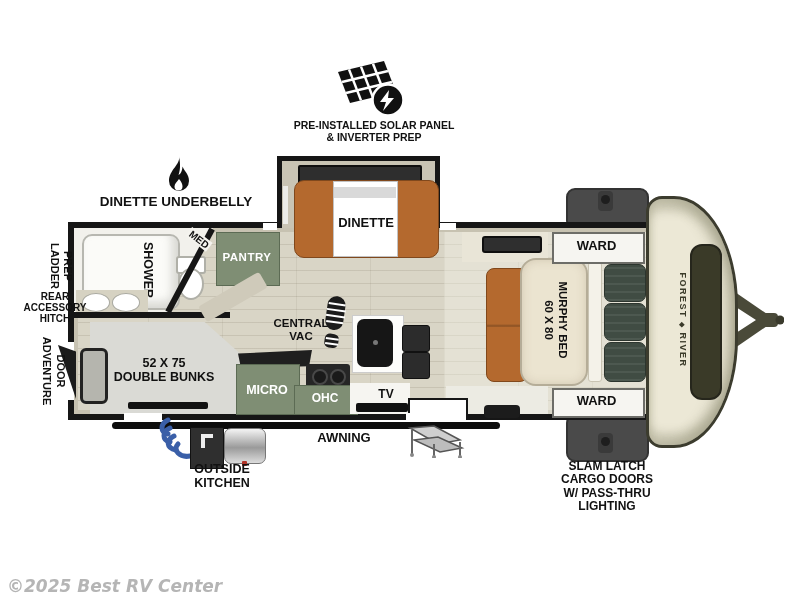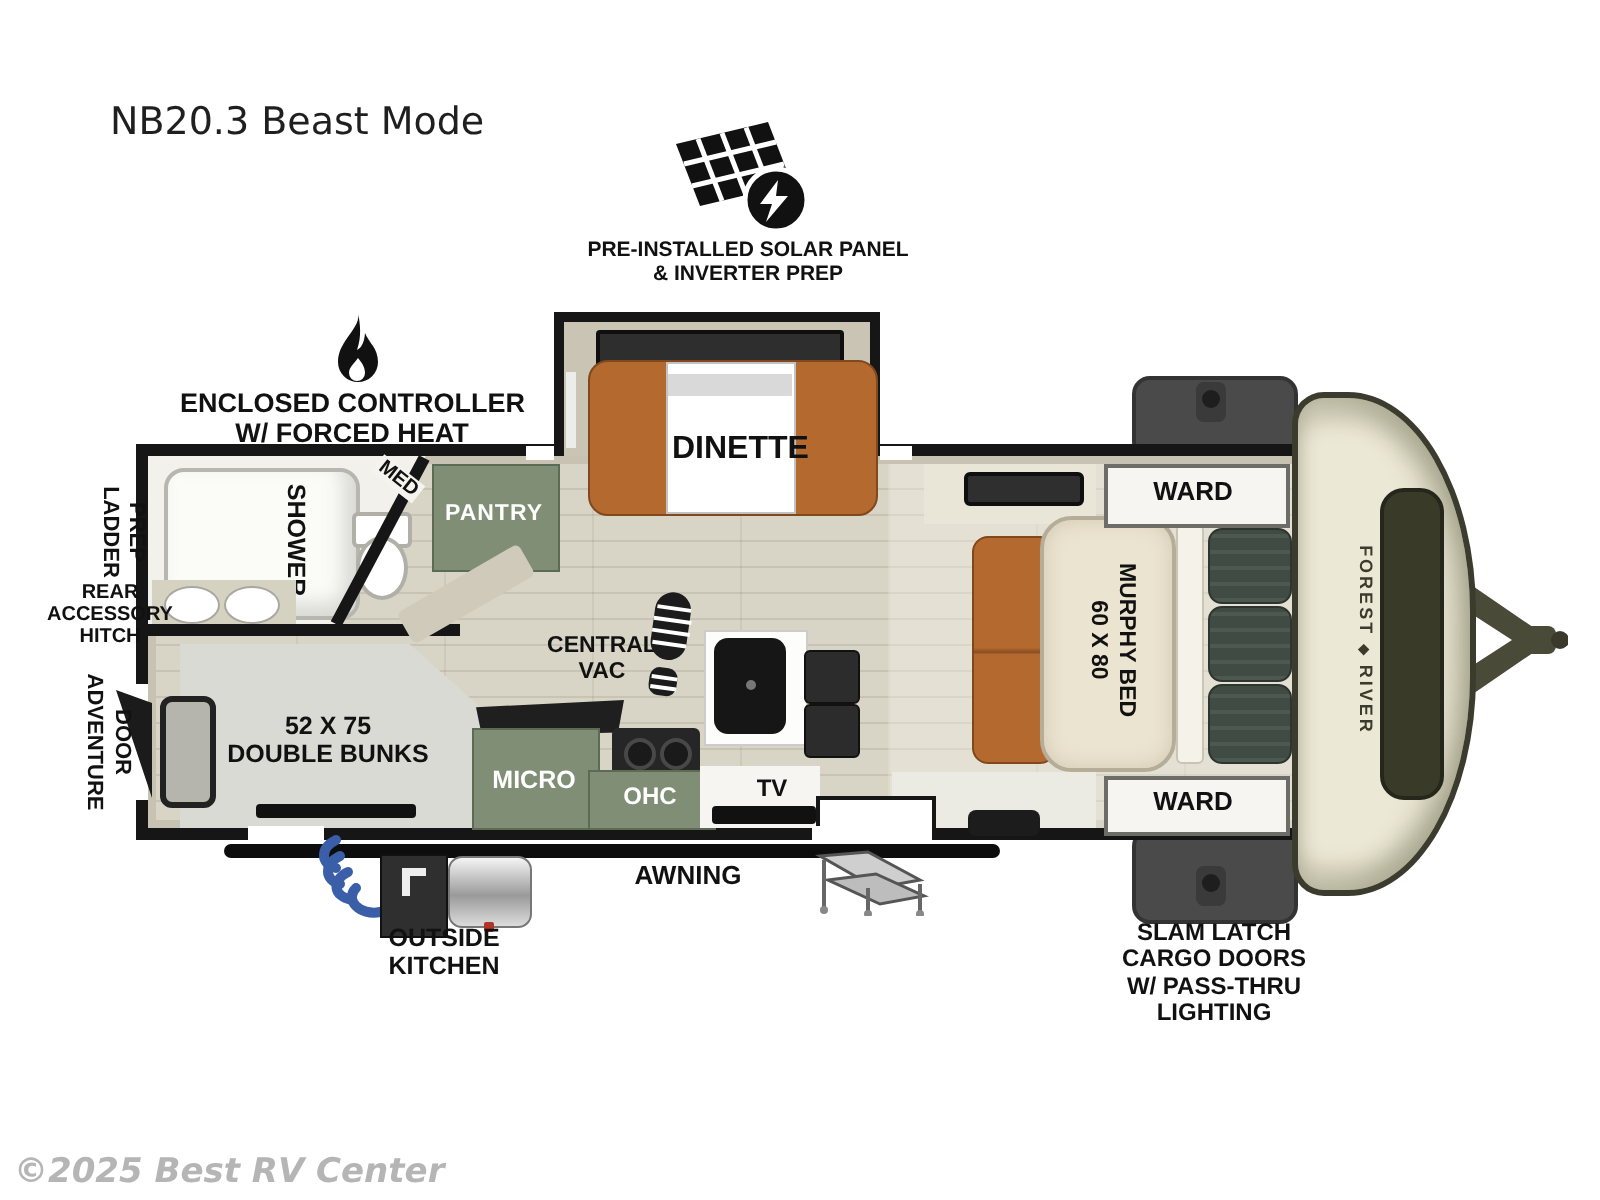--- a/index.html
+++ b/index.html
@@ -20,21 +20,20 @@
   .wall{background:#161616;}
   .whitebx{background:#f6f5f1;border:2px solid #6d6d68;}
   .cushion{background:#404c43;border:1px solid #2c352e;border-radius:7px;
      background-image:repeating-linear-gradient(0deg, rgba(255,255,255,.07) 0 2px, transparent 2px 8px);}
 </style>
 </head>
 <body>
 
 <div id="stage">
 
-  <div class="abs" style="left:55px;top:50px;font:400 19px 'DejaVu Sans',sans-serif;color:#1f1f1f;">NB20.3 Beast Mode</div>
 
   <svg class="abs" style="left:330px;top:56px;" width="86" height="64" viewBox="0 0 86 64">
     <polygon points="8,16 54,5 66,36 20,47" fill="#111"></polygon>
     <g stroke="#fff" stroke-width="2.5">
       <line x1="19" y1="13.4" x2="31" y2="44.4"></line>
         <line x1="31" y1="10.6" x2="43" y2="41.6"></line>
       <line x1="43" y1="7.8" x2="55" y2="38.8"></line>
       <line x1="12" y1="26" x2="58" y2="15"></line>
         <line x1="16" y1="37" x2="62" y2="26"></line>
     </g>
@@ -45,22 +44,21 @@
     <div>PRE-INSTALLED SOLAR PANEL</div>
     <div>&amp; INVERTER PREP</div>
   </div>
 
   <svg class="abs" style="left:162px;top:155px;" width="32" height="42" viewBox="0 0 32 42">
     <path fill="#111" d="M17,1 C19,9 7,15 7,26 a10,10 0 0 0 20,0 c0-7 -4.5-9.5 -6.5-14.5
       c-0.3,5 -2,7.5 -4,8.5 c2.5-7 1.5-13 0.5-19 Z"></path>
     <path fill="#fff" d="M17,24 c2.5,3 3.5,5 3.5,7.5 a4,4 0 0 1 -8,0 c0-3 2.5-4.5 4.5-7.5 Z"></path>
   </svg>
   <div class="lbl" style="left:90px;top:194px;width:172px;font-size:13.5px;">
-    <div>ENCLOSED CONTROLLER</div>
-    <div>W/ FORCED HEAT</div>
+    <div>DINETTE UNDERBELLY</div>
   </div>
 
   <div class="abs" style="left:566px;top:188px;width:79px;height:38px;background:#4a4a4a;border:2px solid #333;border-radius:9px;"></div>
   <div class="abs" style="left:598px;top:191px;width:15px;height:20px;background:#3a3a3a;border-radius:4px;"></div>
   <div class="abs" style="left:601px;top:195px;width:9px;height:9px;background:#1e1e1e;border-radius:50%;"></div>
 
   <div class="abs" style="left:566px;top:414px;width:79px;height:44px;background:#4a4a4a;border:2px solid #333;border-radius:9px;"></div>
   <div class="abs" style="left:598px;top:433px;width:15px;height:20px;background:#3a3a3a;border-radius:4px;"></div>
   <div class="abs" style="left:601px;top:437px;width:9px;height:9px;background:#1e1e1e;border-radius:50%;"></div>
 
@@ -81,21 +79,21 @@
   <div class="abs" style="left:482px;top:236px;width:56px;height:13px;background:#2f2f2f;border:2px solid #0f0f0f;border-radius:3px;"></div>
 
   <div class="abs" style="left:277px;top:156px;width:163px;height:72px;border:5px solid #161616;border-bottom:none;
               box-sizing:border-box;background:#c9c4b4;"></div>
   <div class="abs" style="left:298px;top:165px;width:120px;height:15px;background:#2e2e2e;border:2px solid #0f0f0f;border-radius:2px;"></div>
   <div class="abs" style="left:283px;top:186px;width:5px;height:38px;background:#ececе8;background:#ecece8;"></div>
   <div class="abs" style="left:429px;top:186px;width:5px;height:38px;background:#ecece8;"></div>
   <div class="abs" style="left:294px;top:180px;width:143px;height:76px;background:#b4692e;border:1px solid #80481c;border-radius:10px;"></div>
   <div class="abs" style="left:333px;top:181px;width:63px;height:74px;background:#fff;border:1px solid #c2c2c2;"></div>
   <div class="abs" style="left:334px;top:187px;width:62px;height:11px;background:#d9d9d9;"></div>
-  <div class="lbl" style="left:336px;top:216px;width:60px;font-size:16px;">DINETTE</div>
+  <div class="lbl" style="left:336px;top:216px;width:60px;font-size:13px;">DINETTE</div>
 
   <div class="abs" style="left:74px;top:228px;width:156px;height:87px;background:#f2f1ec;
               clip-path:polygon(0 0,89% 0,61% 100%,0 100%);"></div>
   <div class="abs" style="left:82px;top:234px;width:94px;height:72px;background:#fbfbf8;border:2px solid #b7b7b0;border-radius:10px;
               box-shadow:inset -6px -6px 10px rgba(150,150,140,.35);"></div>
   <div class="abs" style="left:93px;top:292px;width:6px;height:6px;background:#555;border-radius:50%;"></div>
   <div class="v" style="left:148px;top:270px;font-size:12.5px;">SHOWER</div>
   <div class="abs" style="left:176px;top:256px;width:26px;height:14px;background:#fff;border:2px solid #b0b0a8;border-radius:3px;"></div>
   <div class="abs" style="left:178px;top:268px;width:22px;height:28px;background:#fff;border:2px solid #b0b0a8;border-radius:50%;"></div>
   <div class="abs" style="left:76px;top:290px;width:72px;height:22px;background:#d6d2c2;"></div>

